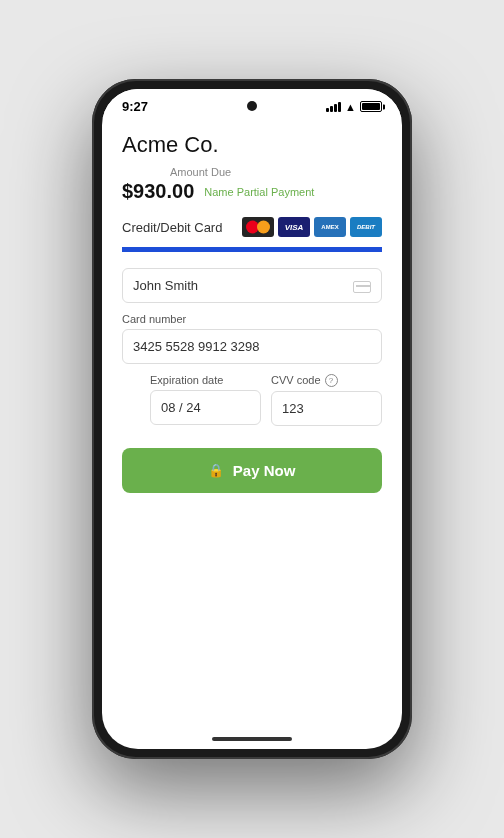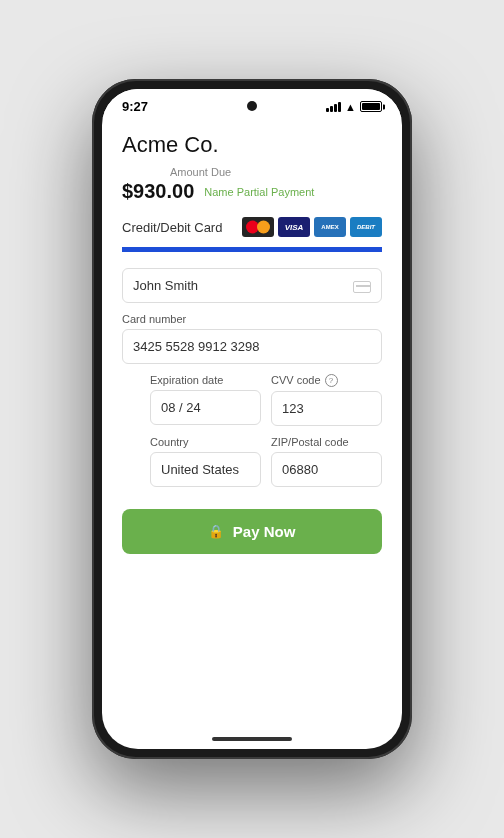--- a/index.html
+++ b/index.html
@@ -439,34 +439,20 @@
             <div class="cvv-label-row">
               <label class="field-label" style="margin-bottom:0">CVV code</label>
               <div class="cvv-help">?</div>
             </div>
             <div class="field-input">
               <span class="field-input-text">123</span>
             </div>
           </div>
         </div>
 
-        <div class="two-col">
-          <div class="field-group">
-            <label class="field-label">Country</label>
-            <div class="field-input">
-              <span class="field-input-text">United States</span>
-            </div>
-          </div>
-          <div class="field-group">
-            <label class="field-label">ZIP/Postal code</label>
-            <div class="field-input">
-              <span class="field-input-text">06880</span>
-            </div>
-          </div>
-        </div>
 
 
         <button class="pay-button">
           <span class="lock-icon">🔒</span>
           <span>Pay Now</span>
         </button>
 
       </div>
 
       <div class="home-indicator"></div>

